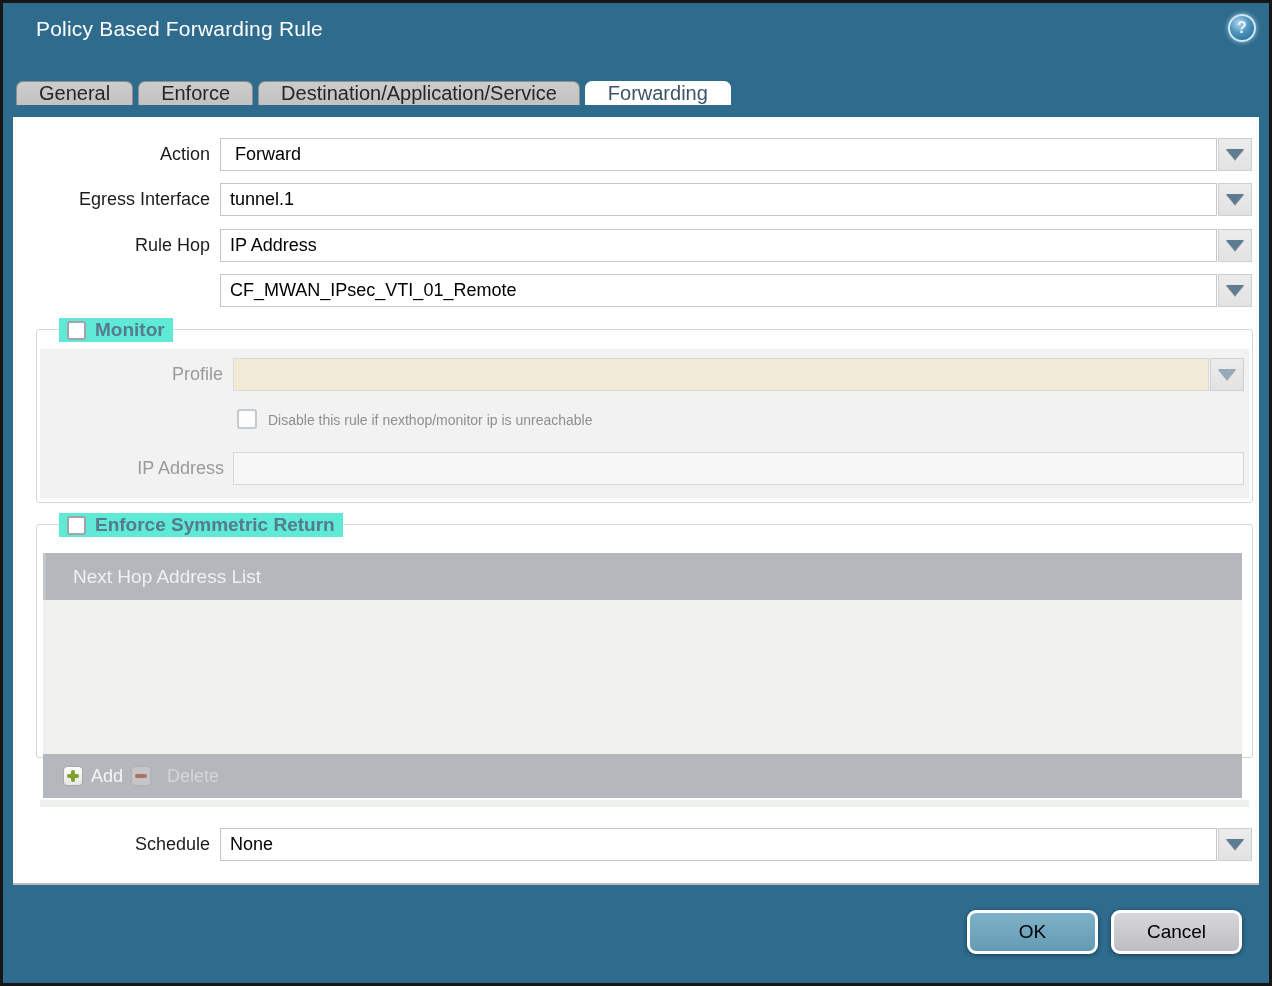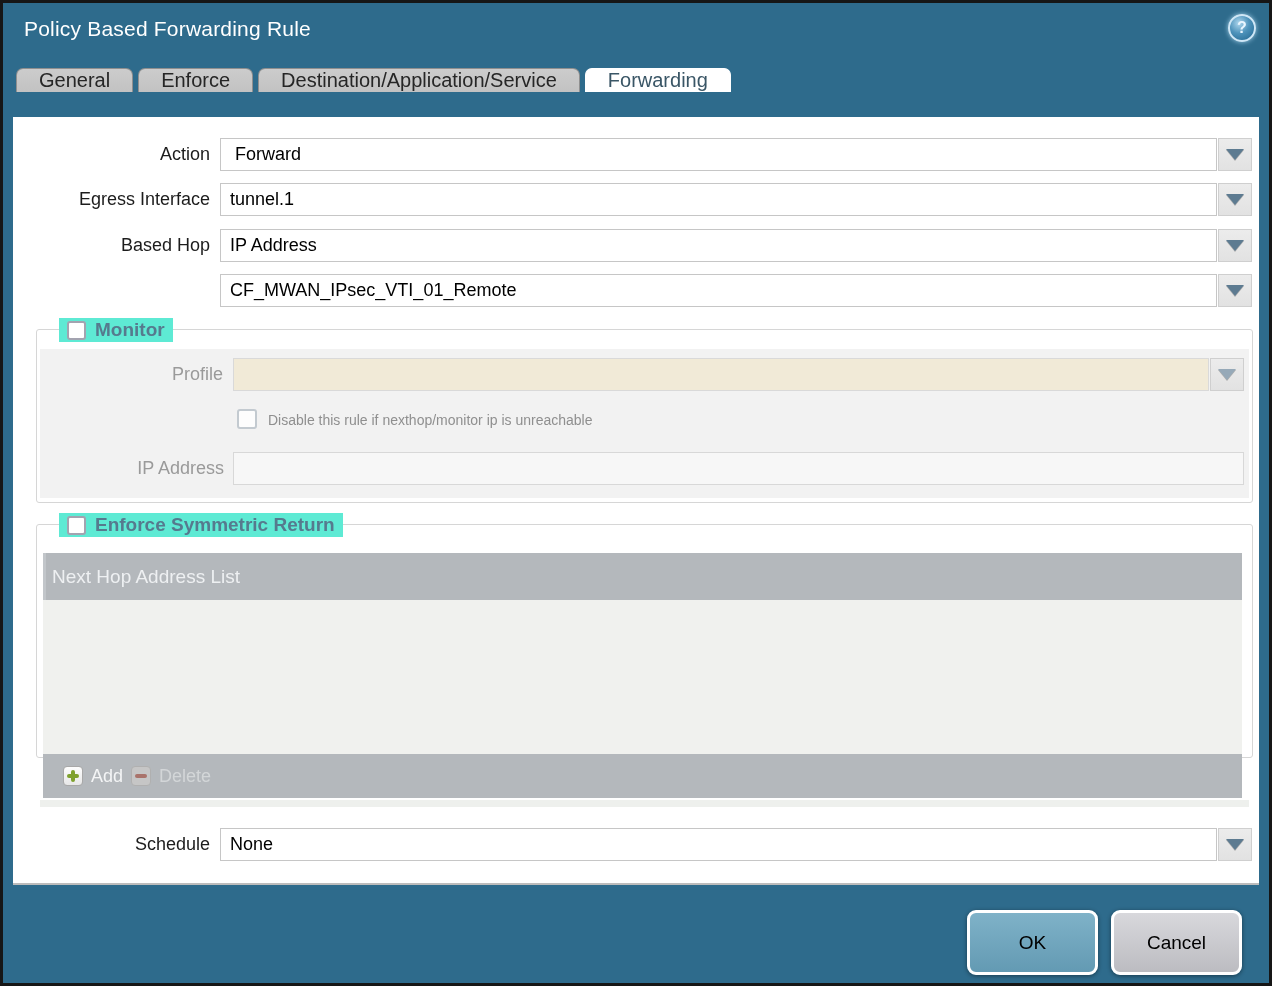--- a/index.html
+++ b/index.html
@@ -8,38 +8,38 @@
   .dialog {
     position:relative; width:1272px; height:986px;
     background:#2e6b8c; overflow:hidden;
   }
   .frame {
     position:absolute; inset:0; border:3px solid #161616; pointer-events:none; z-index:50;
   }
 
   
   .title {
-    position:absolute; left:24px; top:17px;
+    position:absolute; left:36px; top:17px;
     color:#ffffff; font-size:21px; letter-spacing:.2px;
   }
   .help-icon {
     position:absolute; left:1228px; top:14px; width:28px; height:28px;
     border-radius:50%;
     background: radial-gradient(circle at 38% 30%, #aed7ee 0%, #4e93bb 45%, #1f648e 100%);
     border:2px solid #cfe7f6;
     box-shadow:0 0 5px rgba(170,215,240,.9);
     color:#eaf6ff; font-weight:bold; font-size:16px;
     display:flex; align-items:center; justify-content:center;
     cursor:pointer;
   }
 
   
   .tabs {
     position:absolute; left:16px; top:68px; height:49px;
-    display:flex; gap:5px; align-items:flex-start; z-index:2;
+    display:flex; gap:5px; align-items:center; z-index:2;
   }
   .tab {
     background:linear-gradient(#cccccc,#c2c2c2);
     border:1px solid #8f8f8f; border-bottom:none;
     border-radius:7px 7px 0 0;
     color:#262626; font-size:20px;
     display:flex; align-items:center; padding:0 22px;
     cursor:pointer;
   }
   .tab.active {
@@ -115,21 +115,21 @@
     border:2px solid #c3cad0; border-radius:3px; cursor:pointer;
   }
   .dis-text {
     position:absolute; font-size:14px; color:#8f8f8f; line-height:22px; white-space:nowrap;
   }
 
   
   .nh-table { position:absolute; left:6px; top:28px; width:1199px; }
   .nh-head {
     height:47px; background:#b4b8bc; color:#eef0f2;
-    font-size:19px; line-height:47px; padding-left:6px;
+    font-size:19px; line-height:47px; padding-left:27px;
     border-left:3px solid #c2c6ca;
   }
   .nh-body { height:154px; background:#f0f1ee; }
   .nh-foot {
     height:44px; background:#b4b8bc;
     display:flex; align-items:center; padding-left:20px; gap:8px;
   }
   .strip {
     position:absolute; left:3px; top:275px; width:1209px; height:7px; background:#eef0ed;
   }
@@ -146,21 +146,21 @@
   .mini-btn.minus { background:#c6c6c6; border-color:#b0b0b0; }
   .mini-btn.minus::before {
     content:""; position:absolute; left:3px; top:7px; width:12px; height:4px;
     background:#a9736b; border-radius:2px;
   }
   .foot-label { font-size:18px; color:#f4f5f6; cursor:pointer; }
   .foot-label.dis { color:#d3d6d8; margin-left:12px; }
 
   
   .btn {
-    position:absolute; top:910px; width:131px; height:65px;
+    position:absolute; top:910px; width:131px; height:44px;
     border:3px solid #ffffff; border-radius:9px;
     font-size:19px; color:#000;
     display:flex; align-items:center; justify-content:center;
     cursor:pointer; box-shadow:0 1px 4px rgba(0,0,0,.45);
   }
   .btn-ok { left:967px; background:linear-gradient(#7fb2c8,#639ab3); }
   .btn-cancel { left:1111px; background:linear-gradient(#d8d8dc,#bcbcc1); }
 </style>
 </head>
 <body>
@@ -195,21 +195,21 @@
     <div class="ddbtn" style="top:21px">
       <div class="tri"></div>
     </div>
 
     <div class="lbl" style="top:66px">Egress Interface</div>
     <input class="input" style="top: 66px;" readonly="" value="tunnel.1">
     <div class="ddbtn" style="top:66px">
       <div class="tri"></div>
     </div>
 
-    <div class="lbl" style="top:112px">Based Hop</div>
+    <div class="lbl" style="top:112px">Rule Hop</div>
     <input class="input" style="top: 112px;" readonly="" value="IP Address">
     <div class="ddbtn" style="top:112px">
       <div class="tri"></div>
     </div>
 
     <input class="input" style="top: 157px;" readonly="" value="CF_MWAN_IPsec_VTI_01_Remote">
     <div class="ddbtn" style="top:157px">
       <div class="tri"></div>
     </div>
 
@@ -239,21 +239,21 @@
         <div class="legend-text">Enforce Symmetric Return</div>
       </div>
 
       <div class="nh-table">
         <div class="nh-head">Next Hop Address List</div>
         <div class="nh-body"></div>
         <div class="nh-foot">
           <div class="mini-btn plus"></div>
           <div class="foot-label">Add</div>
           <div class="mini-btn minus"></div>
-          <div class="foot-label dis" style="margin-left:0">Delete</div>
+          <div class="foot-label dis" style="margin-left:8px">Delete</div>
         </div>
       </div>
       <div class="strip"></div>
     </div>
 
     <div class="lbl" style="top:711px">Schedule</div>
     <input class="input" style="top: 711px;" readonly="" value="None">
     <div class="ddbtn" style="top:711px">
       <div class="tri"></div>
     </div>

